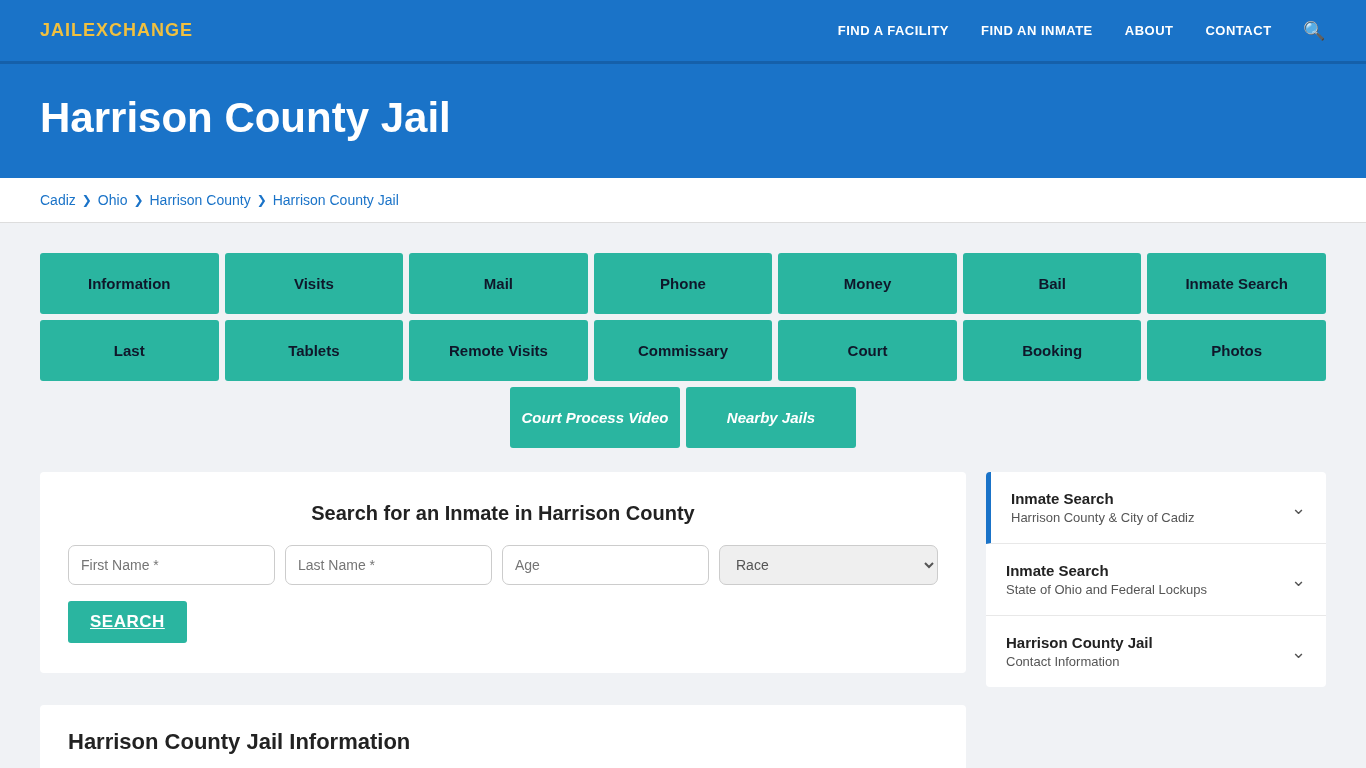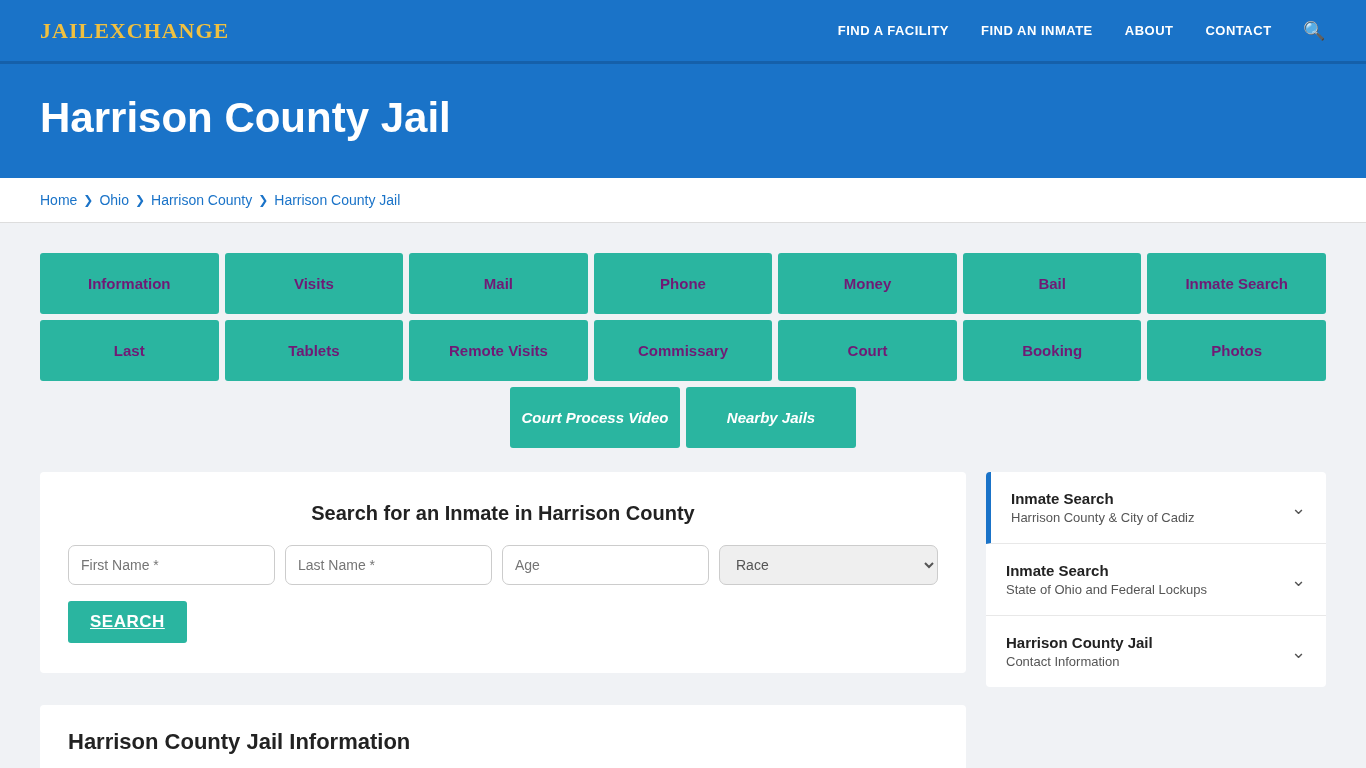--- a/index.html
+++ b/index.html
@@ -9,26 +9,25 @@
     nav {
       background: #1a73c8;
       display: flex;
       align-items: center;
       justify-content: space-between;
       padding: 0 40px;
       height: 64px;
       border-bottom: 3px solid #1560aa;
     }
     .logo {
-      font-size: 22px;
+      font-size: 18px;
       font-weight: 900;
       letter-spacing: 1px;
       color: #fff;
       text-transform: uppercase;
-      font-family: Liberation Serif, serif;
     }
     .logo span { color: #f0c040; }
     .nav-links {
       display: flex;
       align-items: center;
       gap: 32px;
     }
     .nav-links a {
       color: #fff;
       font-size: 13px;
@@ -95,21 +94,21 @@
       margin-bottom: 6px;
     }
     .btn-grid-row3 {
       display: flex;
       justify-content: center;
       gap: 6px;
       margin-bottom: 24px;
     }
     .grid-btn {
       background: #2ab5a0;
-      color: #701a75;
+      color: #0f172a;
       border: none;
       padding: 22px 0;
       font-size: 15px;
       font-weight: 600;
       text-align: center;
       cursor: pointer;
       border-radius: 3px;
       transition: background 0.2s;
     }
     .row3-btn {
@@ -240,21 +239,21 @@
     <a>CONTACT</a>
     <span class="nav-search-icon">🔍</span>
   </div>
 </nav>
 
 <div class="hero">
   <h1>Harrison County Jail</h1>
 </div>
 
 <div class="breadcrumb">
-  <a>Home</a>
+  <a>Cadiz</a>
   <span class="sep">❯</span>
   <a>Ohio</a>
   <span class="sep">❯</span>
   <a>Harrison County</a>
   <span class="sep">❯</span>
   <a>Harrison County Jail</a>
 </div>
 
 <div class="main-wrapper">
 

